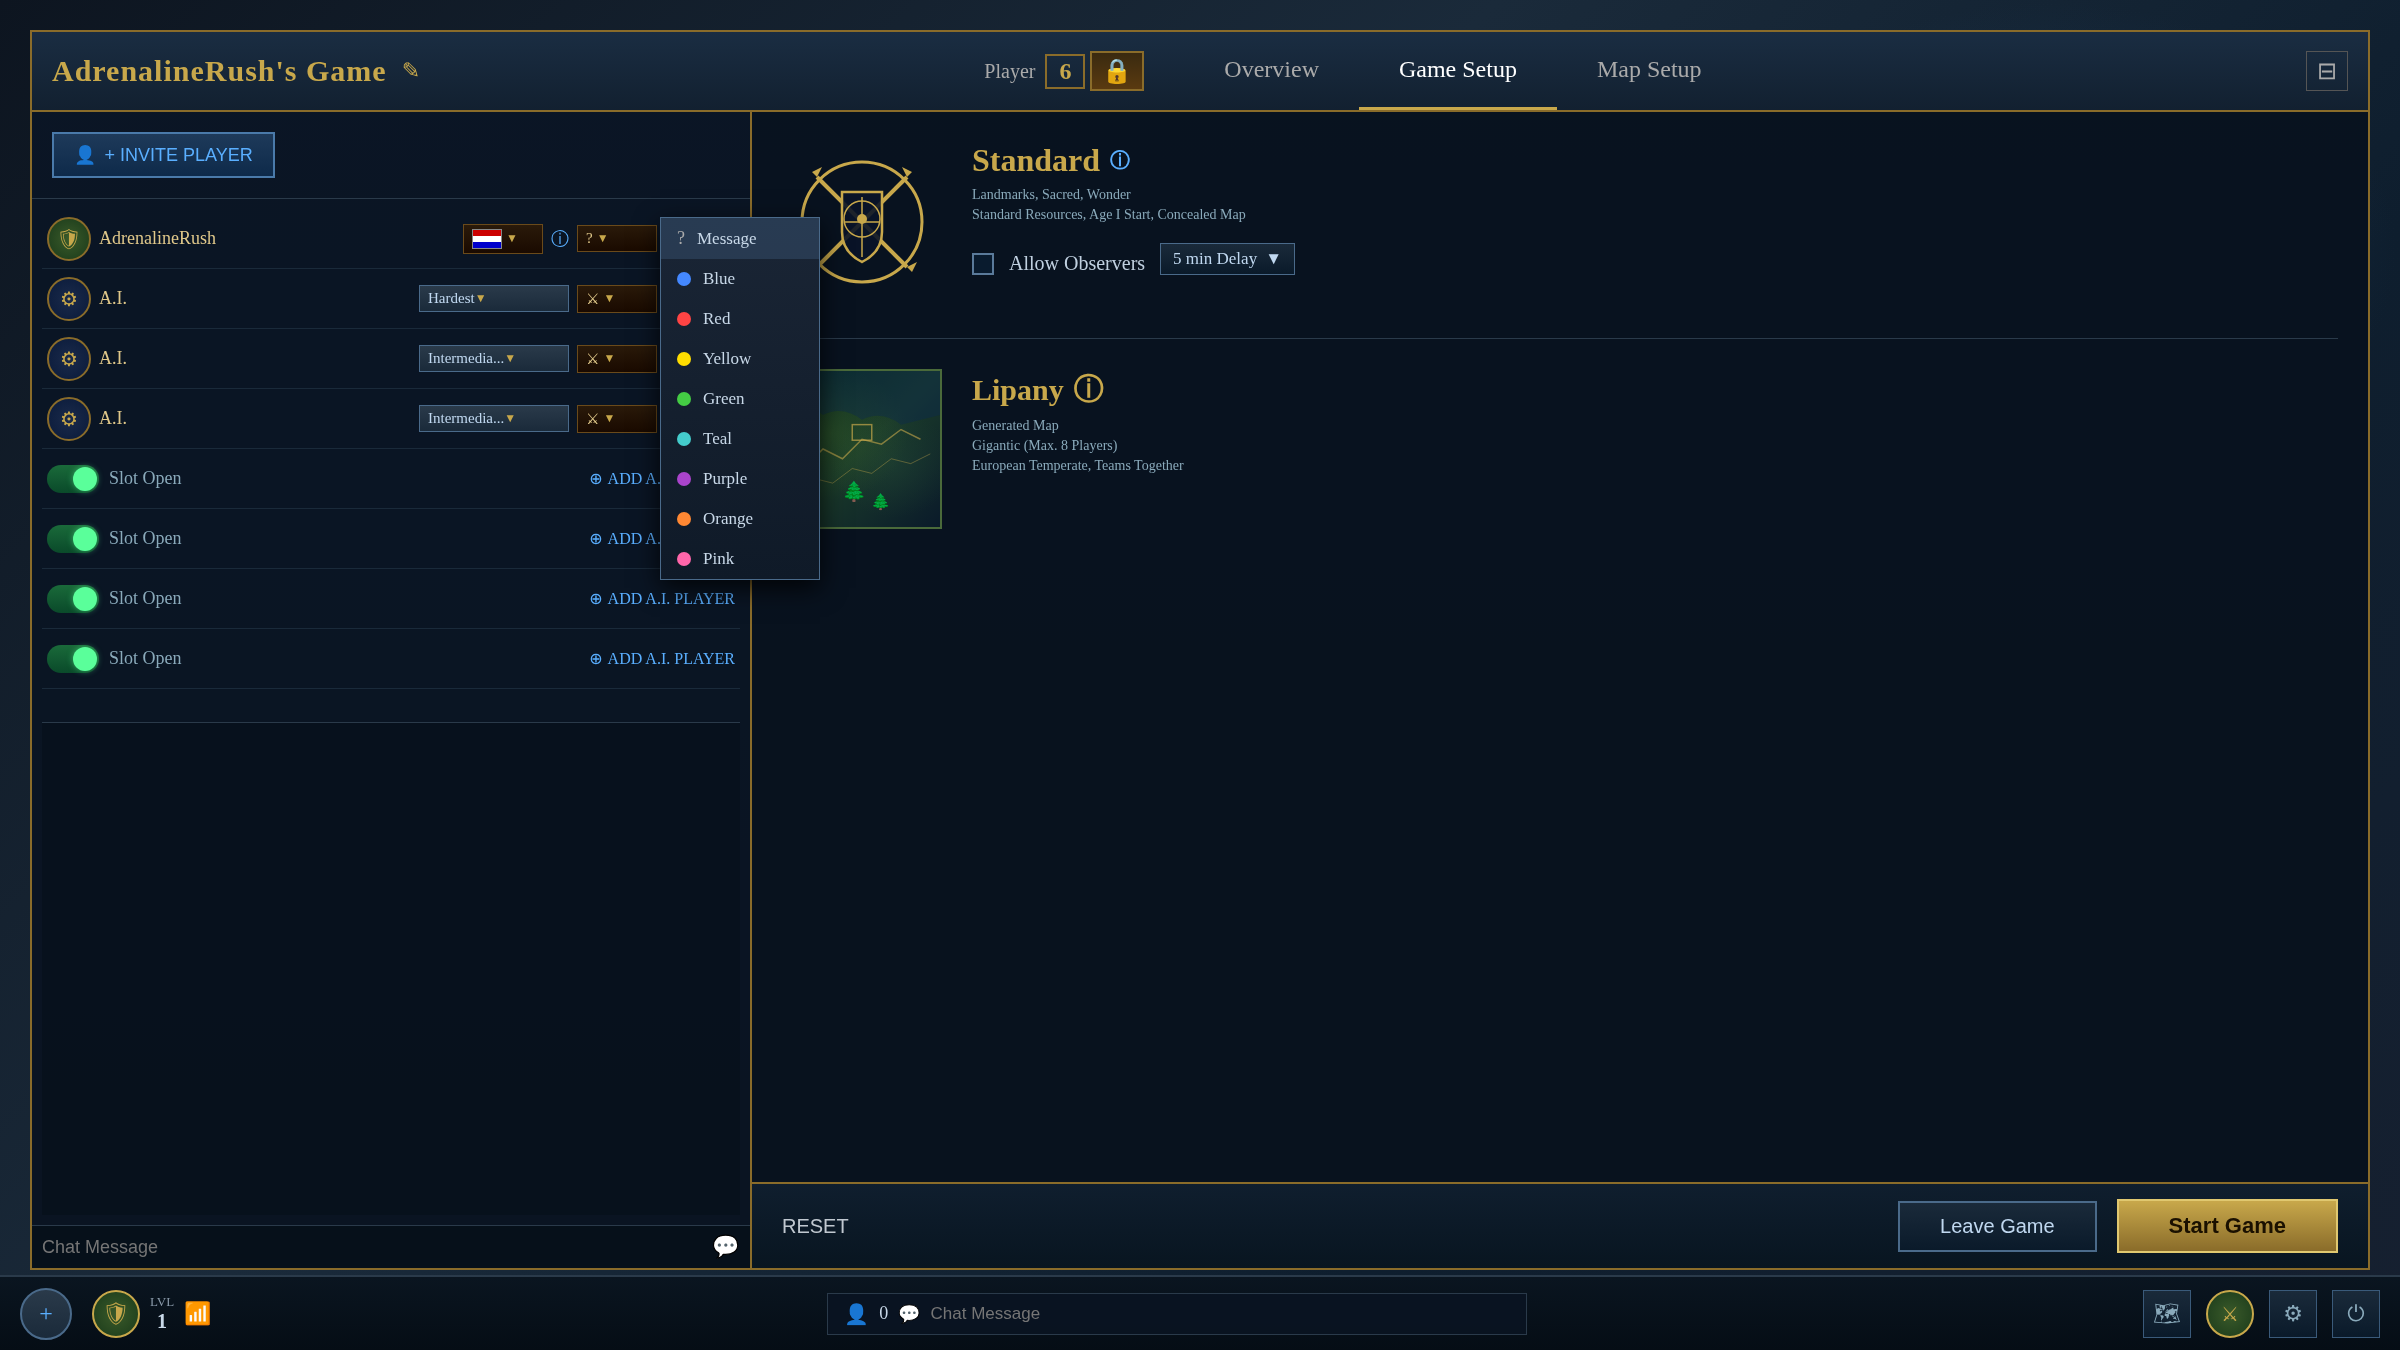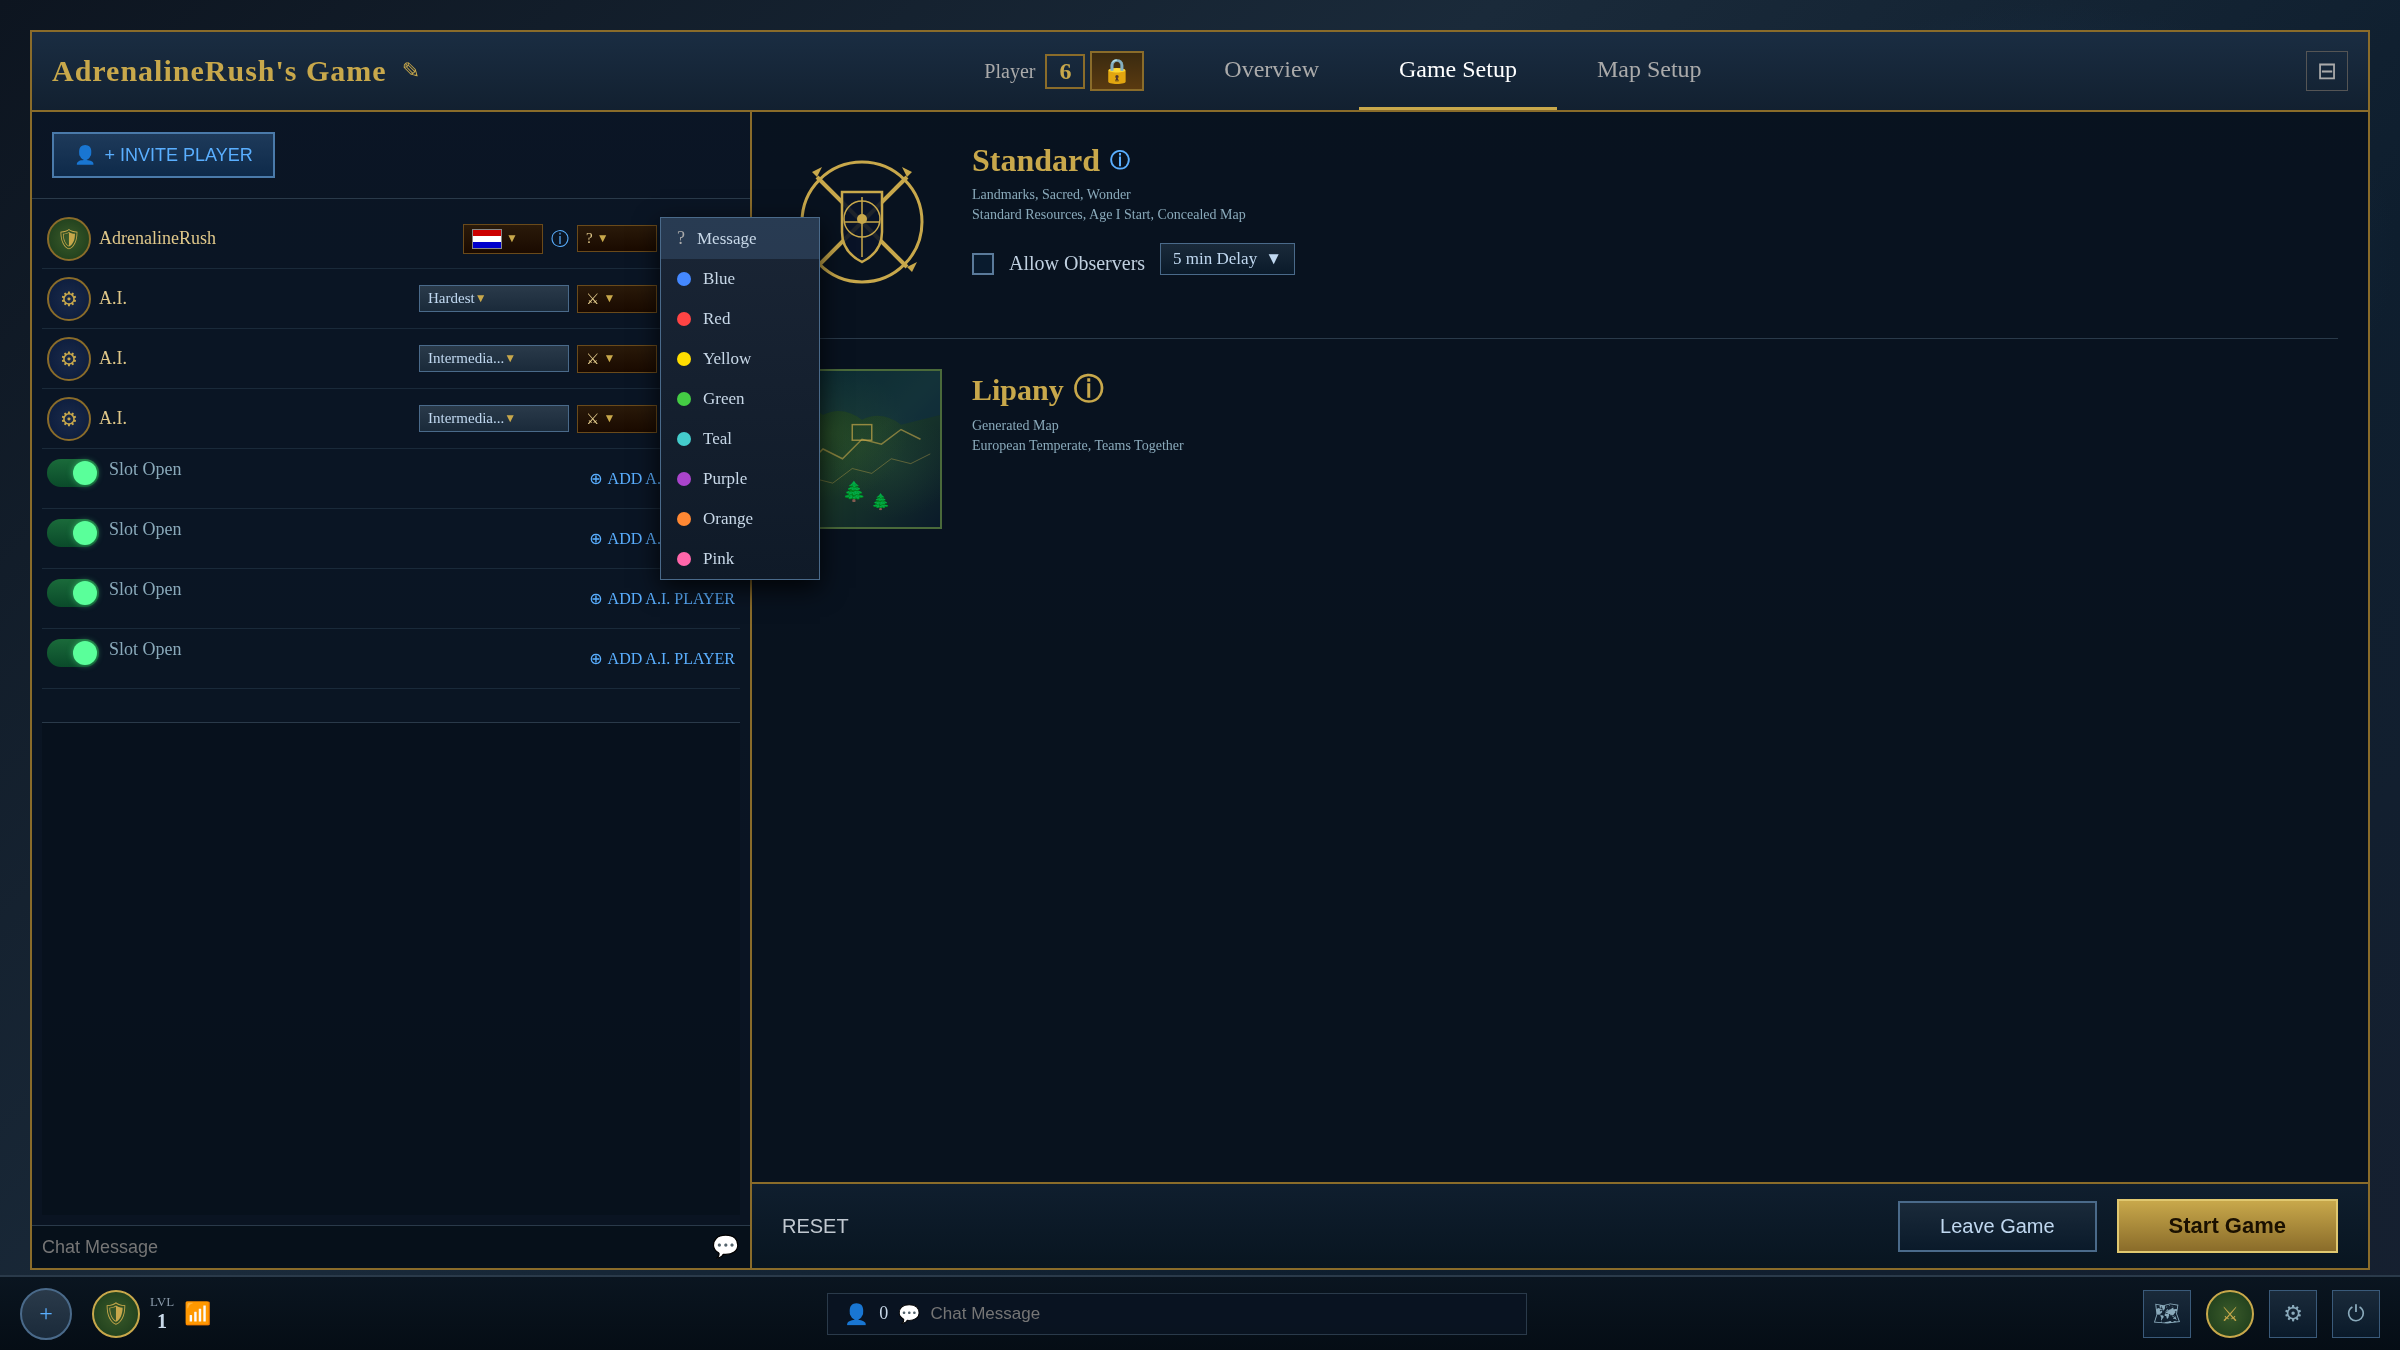--- a/index.html
+++ b/index.html
@@ -242,20 +242,21 @@
       cursor: pointer;
     }
     .chevron {
       color: #c8a84b;
       font-size: 12px;
     }
 
     
     .slot-row {
       display: flex;
+      align-items: center;
       padding: 10px 5px;
       border-bottom: 1px solid #1a2a3a;
       gap: 10px;
       height: 60px;
     }
     .toggle {
       width: 52px;
       height: 28px;
       background: linear-gradient(180deg, #1a6a3a 0%, #0a4a2a 100%);
       border-radius: 14px;
@@ -838,20 +839,21 @@
 
               <rect x="70" y="55" width="20" height="16" fill="none" stroke="#c8a84b" stroke-width="1.5" opacity="0.7"></rect>
             </svg>
           </div>
           <div class="map-details">
             <div class="map-name">
               <span>Lipany</span>
               <span class="info-icon">ⓘ</span>
             </div>
             <div class="setup-desc-row">Generated Map</div>
+            <div class="setup-desc-row">Gigantic (Max. 8 Players)</div>
             <div class="setup-desc-row">European Temperate, Teams Together</div>
           </div>
         </div>
       </div>
 
       <div class="bottom-bar">
         <button class="reset-btn">RESET</button>
         <div class="spacer"></div>
         <button class="leave-btn">Leave Game</button>
         <button class="start-btn">Start Game</button>

